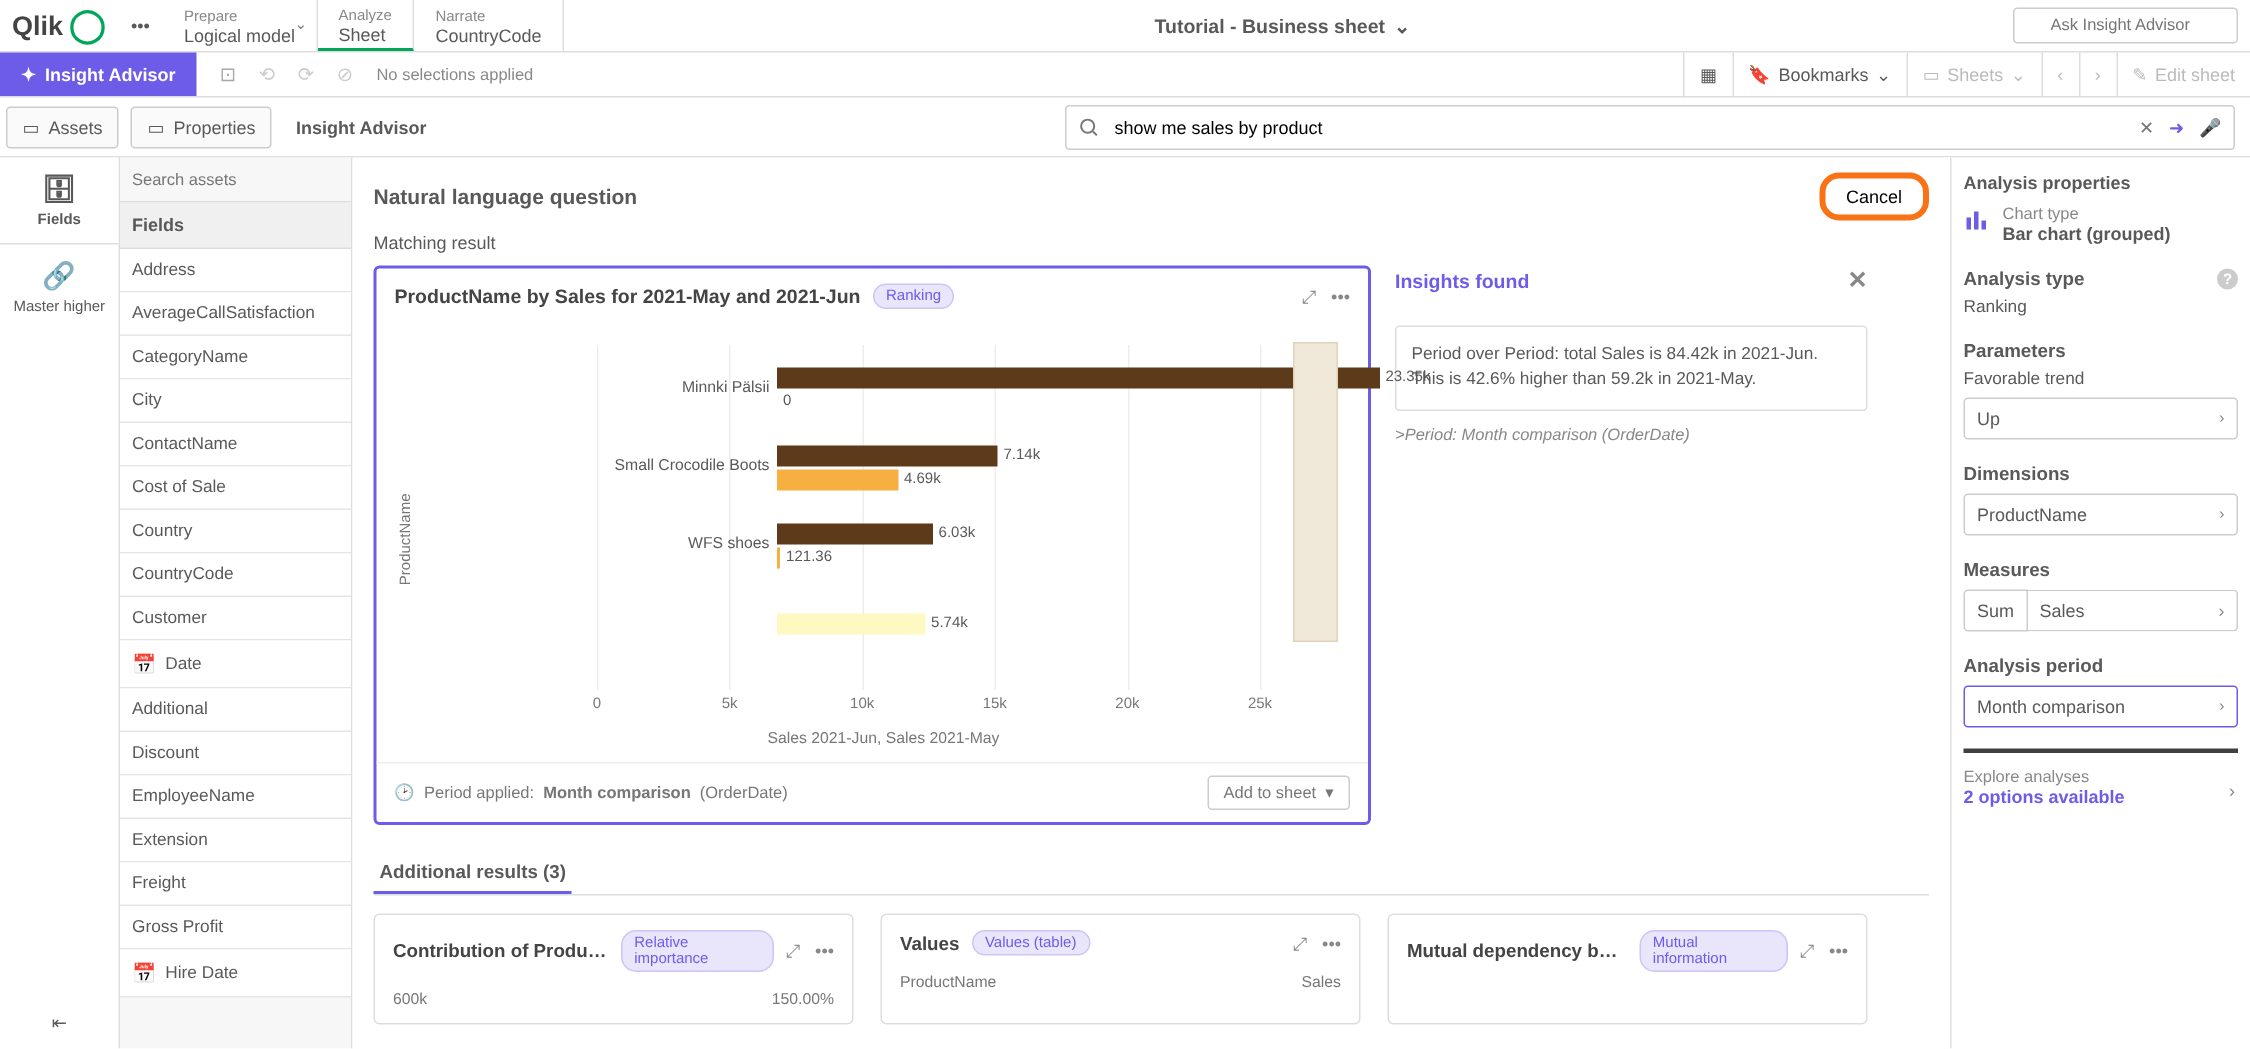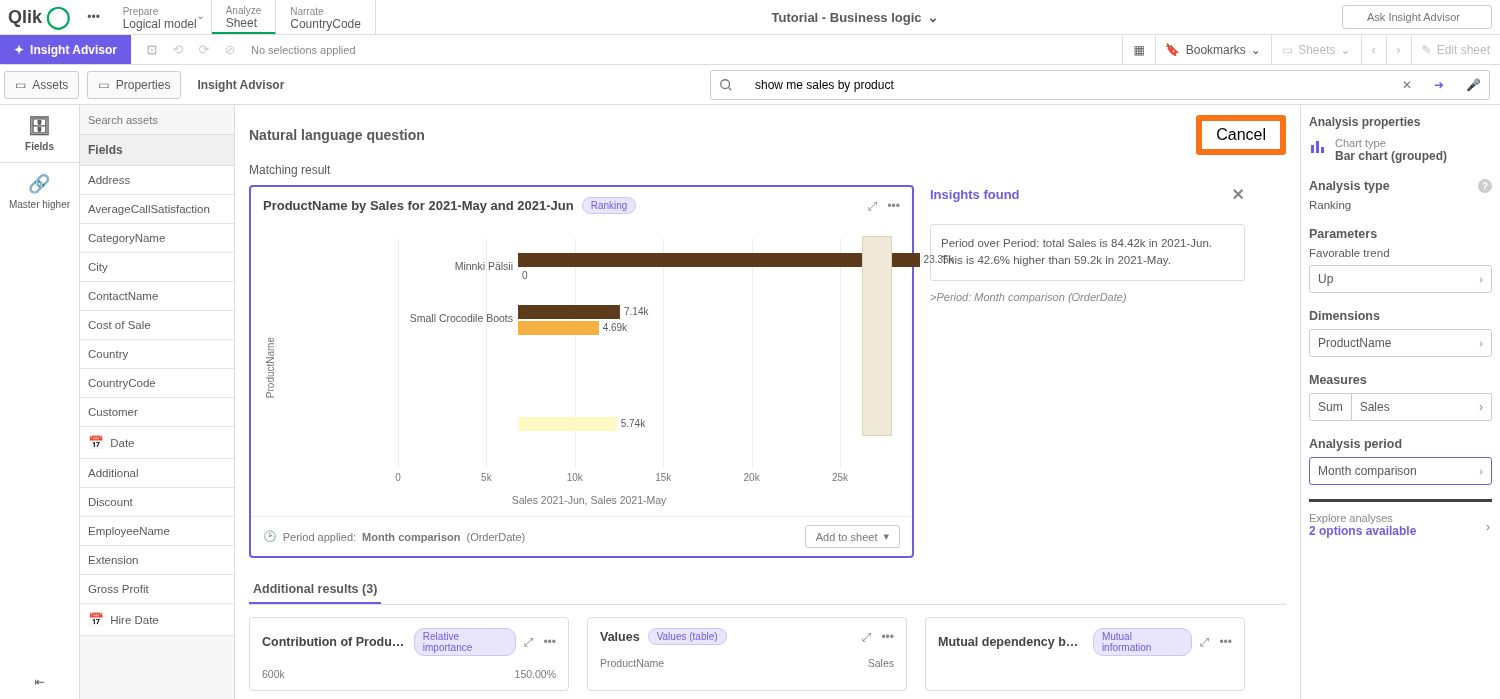--- a/index.html
+++ b/index.html
@@ -30,21 +30,21 @@
 .sel-tools .tool { width:22px; height:22px; display:flex; align-items:center; justify-content:center; font-size:13px; }
 .no-sel { font-size:11px; color:#888; display:flex; align-items:center; }
 .right-tools { margin-left:auto; display:flex; align-items:center; }
 .right-tools .rt { padding:0 10px; height:30px; display:flex; align-items:center; gap:5px; border-left:1px solid #ddd; color:#595959; font-size:12px; }
 .right-tools .rt.disabled { color:#bbb; }
 
 
 .thirdbar { height:40px; display:flex; align-items:center; border-bottom:1px solid #ddd; }
 .tb-btn { height:28px; margin:0 4px; padding:0 10px; border:1px solid #ccc; border-radius:3px; display:flex; align-items:center; gap:6px; font-size:12px; color:#595959; background:#fafafa; }
 .tb-label { padding:0 12px; font-weight:600; color:#595959; }
-.nlq-search { flex:0 0 auto; width:780px; height:30px; border:1px solid #ccc; border-radius:3px; display:flex; align-items:center; padding:0 8px; gap:22px; margin-left:auto; margin-right:10px; }
+.nlq-search { flex:0 0 auto; width:780px; height:30px; border:1px solid #ccc; border-radius:3px; display:flex; align-items:center; padding:0 8px; gap:10px; margin-left:auto; margin-right:10px; }
 .nlq-search input { flex:1; border:none; outline:none; font-size:12px; }
 .nlq-search .ico { color:#777; cursor:pointer; }
 
 
 .main { display:flex; height: calc(699px - 35px - 30px - 40px); }
 .leftrail { width:80px; border-right:1px solid #ddd; display:flex; flex-direction:column; }
 .rail-item { display:flex; flex-direction:column; align-items:center; gap:4px; padding:10px 0; font-size:10px; color:#595959; cursor:pointer; }
 .rail-item.active { background:#fff; border-bottom:1px solid #ddd; font-weight:600; }
 .rail-ico { font-size:18px; }
 .rail-bottom { margin-top:auto; padding:10px; display:flex; justify-content:center; }
@@ -55,21 +55,21 @@
 .fields-search input { width:100%; height:100%; border:none; background:transparent; padding:0 8px; font-size:11px; outline:none; }
 .fields-head { padding:8px 8px; font-weight:600; font-size:12px; border-bottom:1px solid #ddd; background:#f0f0f0; }
 .fields-list { flex:1; overflow:auto; }
 .field-row { padding:8px 8px; border-bottom:1px solid #e5e5e5; font-size:11.5px; color:#595959; display:flex; align-items:center; gap:6px; background:#fff; cursor:pointer; }
 .field-row .fico { color:#888; font-size:13px; }
 
 
 .center { flex:1; overflow:auto; padding:10px 14px; background:#fff; position:relative; }
 .center-head { display:flex; align-items:center; margin-bottom:8px; }
 .center-head h2 { font-size:14px; font-weight:600; color:#595959; }
-.cancel-btn { margin-left:auto; padding:5px 14px; border:6px solid #f97316; border-radius:3px; font-size:16px; background:#fff; cursor:pointer; }
+.cancel-btn { margin-left:auto; padding:5px 14px; border:4px solid #f97316; border-radius:13px; font-size:12px; background:#fff; cursor:pointer; }
 .section-label { font-size:12px; color:#595959; margin:6px 0 8px; }
 
 .cards-row { display:flex; gap:16px; align-items:flex-start; }
 .main-card { width:665px; border:2px solid #6c5ce7; border-radius:4px; background:#fff; }
 .card-head { display:flex; align-items:center; padding:10px 12px; gap:8px; }
 .card-title { font-size:13px; font-weight:600; color:#444; }
 .badge { font-size:10px; padding:2px 8px; border-radius:10px; background:#e9e5fb; color:#6c5ce7; border:1px solid #cfc4f5; }
 .card-tools { margin-left:auto; display:flex; gap:10px; color:#888; }
 .card-body { padding:4px 12px 8px; }
 .card-foot { display:flex; align-items:center; padding:8px 12px; border-top:1px solid #eee; font-size:11px; color:#777; gap:6px; }
@@ -155,21 +155,21 @@
       <div class="nav-tab active">
         <div class="small">Analyze</div>
         <div class="big">Sheet</div>
       </div>
       <div class="nav-tab">
         <div class="small">Narrate</div>
         <div class="big">CountryCode</div>
       </div>
     </div>
   <div class="app-title">
-    <span>Tutorial - Business logic</span>
+    <span>Tutorial - Business sheet</span>
     <span>⌄</span>
   </div>
   <div class="ask-input-wrap">
     <div class="ask-wrap-rel">
       <span class="mag">
         <svg class="icon" viewBox="0 0 16 16">
             <circle cx="7" cy="7" r="5" fill="none" stroke="#888" stroke-width="1.5"></circle>
             <line x1="11" y1="11" x2="14" y2="14" stroke="#888" stroke-width="1.5"></line>
           </svg>
       </span>
@@ -294,20 +294,23 @@
           <span>Additional</span>
         </div>
         <div class="field-row">
           <span>Discount</span>
         </div>
         <div class="field-row">
           <span>EmployeeName</span>
         </div>
         <div class="field-row">
           <span>Extension</span>
+        </div>
+        <div class="field-row">
+          <span>Freight</span>
         </div>
         <div class="field-row">
           <span>Gross Profit</span>
         </div>
         <div class="field-row">
           <span class="fico">📅</span>
           <span>Hire Date</span>
         </div>
       </div>
   </div>
@@ -345,25 +348,34 @@
                     <div class="ylab">Minnki Pälsii</div>
                     <div class="bar dark" style="background: rgb(93, 58, 26); width: 401.62px;">
                       <span class="dlab">23.35k</span>
                     </div>
                     <div class="bar" style="background: rgb(245, 176, 65); width: 0px;">
                       <span class="dlab">0</span>
                     </div>
                   </div>
                   <div class="bar-group" style="top: 62px; left: 120px; width: 430px;">
                     <div class="ylab">Small Crocodile Boots</div>
-                    <div class="bar dark" style="background: rgb(93, 58, 26); width: 102px;">
+                    <div class="bar dark" style="background: rgb(93, 58, 26); width: 147px;">
                       <span class="dlab">7.14k</span>
                     </div>
                     <div class="bar" style="background: rgb(245, 176, 65); width: 80.668px;">
                       <span class="dlab">4.69k</span>
+                    </div>
+                  </div>
+                  <div class="bar-group" style="top: 114px; left: 120px; width: 430px;">
+                    <div class="ylab">WFS shoes</div>
+                    <div class="bar dark" style="background: rgb(93, 58, 26); width: 103.716px;">
+                      <span class="dlab">6.03k</span>
+                    </div>
+                    <div class="bar" style="background: rgb(245, 176, 65); width: 2.08739px;">
+                      <span class="dlab">121.36</span>
                     </div>
                   </div>
                   <div class="bar-group" style="top: 166px; left: 120px; width: 430px;">
                     <div class="ylab"></div>
                     <div class="bar dark" style="background: #fef9c3; width: 98.728px;">
                       <span class="dlab">5.74k</span>
                     </div>
                   </div>
                 </div>
               <div class="xticks" id="xticks">

